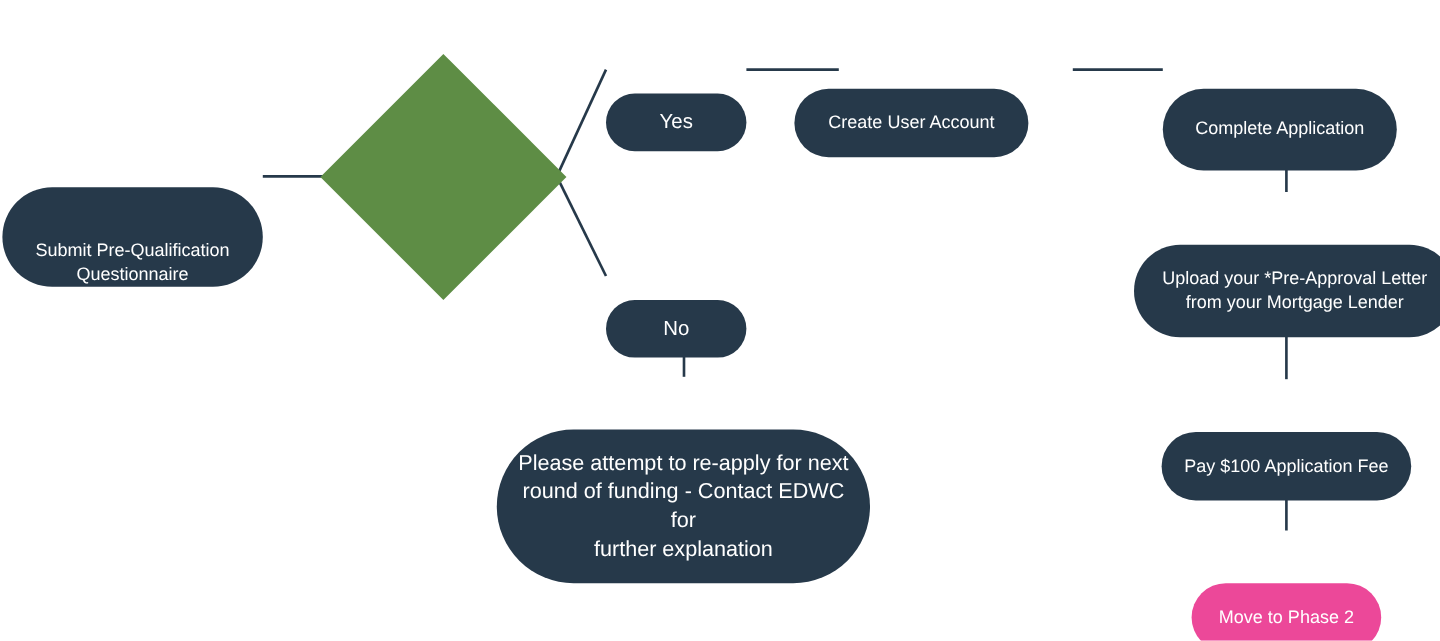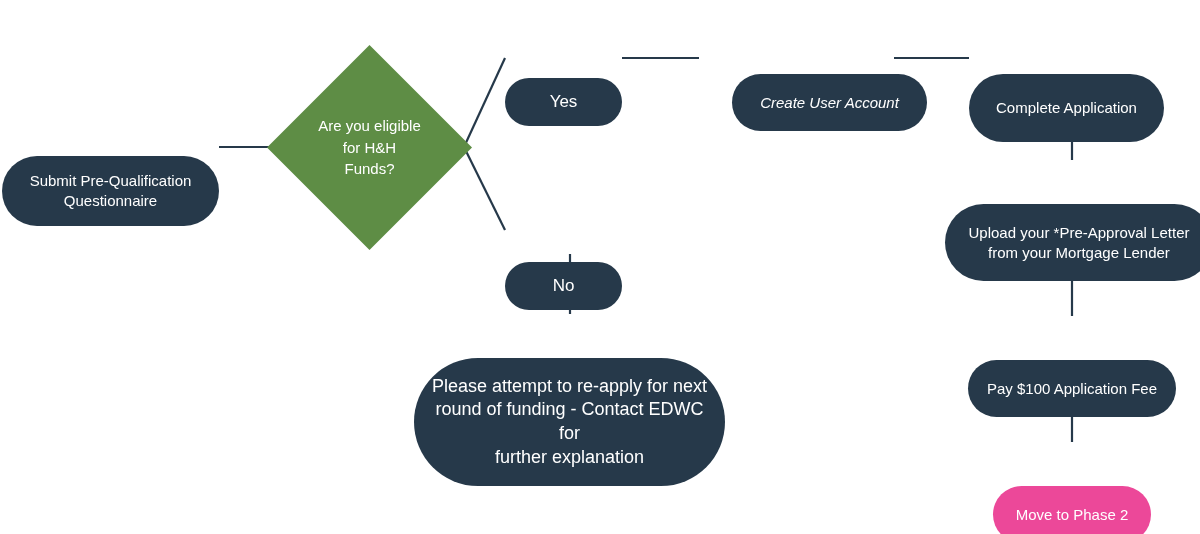--- a/index.html
+++ b/index.html
@@ -83,37 +83,34 @@
       <polyline points="464,147 505,230" fill="none" stroke="#26394a" stroke-width="2.2" stroke-linecap="butt"></polyline>
       <polyline points="622,58 699,58" fill="none" stroke="#26394a" stroke-width="2.2" stroke-linecap="butt"></polyline>
       <polyline points="894,58 969,58" fill="none" stroke="#26394a" stroke-width="2.2" stroke-linecap="butt"></polyline>
       <polyline points="1072,87 1072,160" fill="none" stroke="#26394a" stroke-width="2.2" stroke-linecap="butt"></polyline>
       <polyline points="1072,237 1072,316" fill="none" stroke="#26394a" stroke-width="2.2" stroke-linecap="butt"></polyline>
       <polyline points="1072,373 1072,442" fill="none" stroke="#26394a" stroke-width="2.2" stroke-linecap="butt"></polyline>
       <polyline points="570,254 570,314" fill="none" stroke="#26394a" stroke-width="2.2" stroke-linecap="butt"></polyline>
     </svg>
 
   <div id="node-layer">
-      <div class="node shape-stadium" style="left: 2px; top: 112px; width: 217px; height: 70px; font-size: 15px;">
+      <div class="node shape-stadium" style="left: 2px; top: 112px; width: 217px; height: 83px; font-size: 15px; align-items: flex-end;">
         <span class="node-label">Submit Pre-Qualification
 Questionnaire</span>
       </div>
       <div class="node shape-diamond" style="left: 297px; top: 75px; width: 145px; height: 145px; font-size: 15px;">
         <div class="diamond-fill" style="background: rgb(94, 141, 69);"></div>
-        <span class="diamond-text">Are you eligible
-for H&amp;H
-Funds?</span>
       </div>
       <div class="node shape-stadium" style="left: 505px; top: 34px; width: 117px; height: 48px; font-size: 17px;">
         <span class="node-label">Yes</span>
       </div>
-      <div class="node shape-stadium" style="left: 505px; top: 218px; width: 117px; height: 48px; font-size: 17px;">
+      <div class="node shape-stadium" style="left: 505px; top: 206px; width: 117px; height: 48px; font-size: 17px;">
         <span class="node-label">No</span>
       </div>
-      <div class="node shape-stadium" style="left: 732px; top: 30px; width: 195px; height: 57px; font-size: 15px; font-style: italic;">
+      <div class="node shape-stadium" style="left: 662px; top: 30px; width: 195px; height: 57px; font-size: 15px;">
         <span class="node-label">Create User Account</span>
       </div>
       <div class="node shape-stadium" style="left: 969px; top: 30px; width: 195px; height: 68px; font-size: 15px;">
         <span class="node-label">Complete Application</span>
       </div>
       <div class="node shape-stadium" style="left: 945px; top: 160px; width: 268px; height: 77px; font-size: 15px;">
         <span class="node-label">Upload your *Pre-Approval Letter
 from your Mortgage Lender</span>
       </div>
       <div class="node shape-stadium" style="left: 968px; top: 316px; width: 208px; height: 57px; font-size: 15px; text-align: center;">

